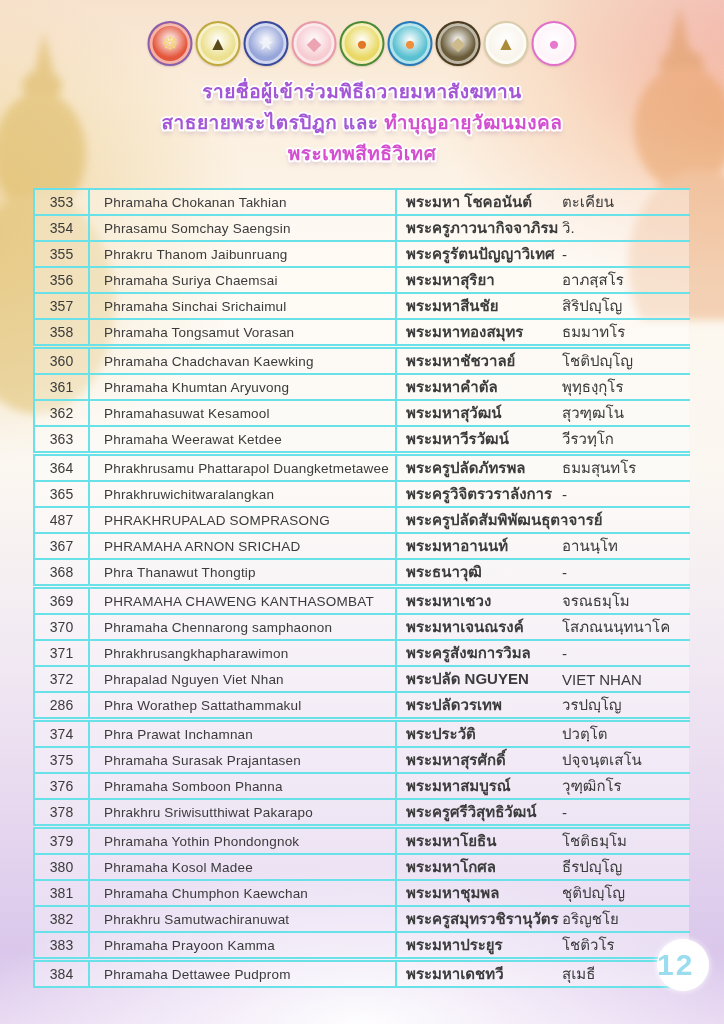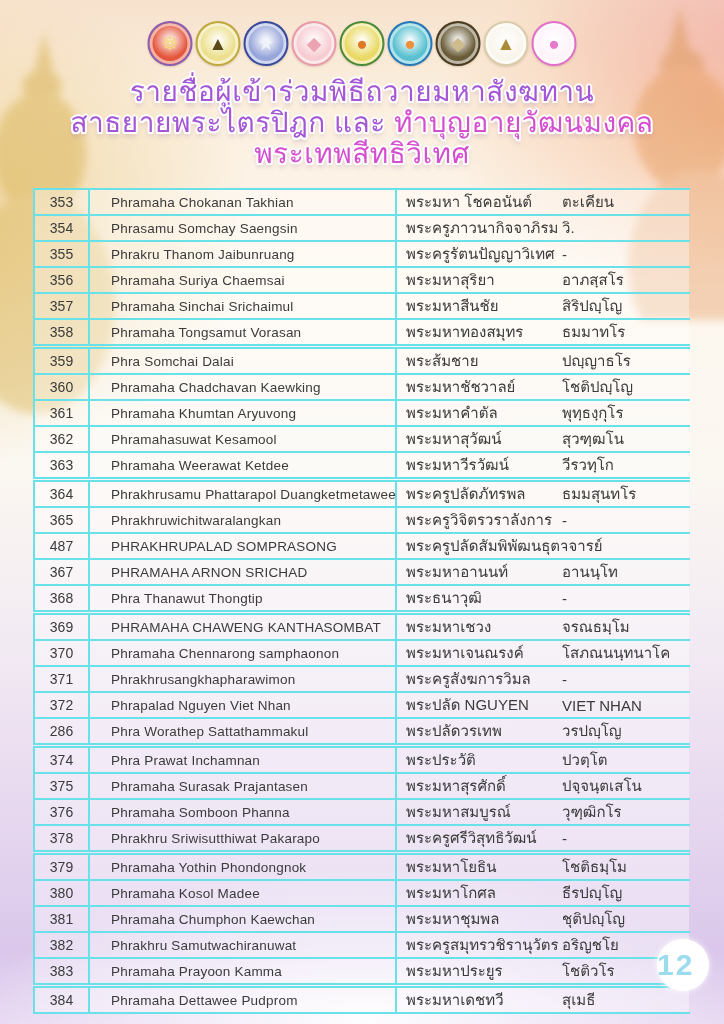--- a/index.html
+++ b/index.html
@@ -18,42 +18,42 @@
   .buddha-right{right:-14px;top:0;opacity:.55;}
 
   .seals{position:absolute;top:21px;left:50%;transform:translateX(-50%);
     display:flex;gap:3px;align-items:center;}
   .seal{width:45px;height:45px;border-radius:50%;box-sizing:border-box;
     display:flex;align-items:center;justify-content:center;
     font-size:19px;line-height:1;
     box-shadow:inset 0 0 0 3px rgba(255,255,255,.55), 0 1px 2px rgba(120,90,60,.25);}
 
   .title{position:absolute;top:76px;left:0;width:100%;text-align:center;
-    font-weight:normal;font-size:28px;line-height:31px;letter-spacing:.5px;}
+    font-weight:bold;font-size:19px;line-height:31px;letter-spacing:.5px;}
   .t-line{white-space:nowrap;
     text-shadow:-2px 0 0 #fff,2px 0 0 #fff,0 -2px 0 #fff,0 2px 0 #fff,
       -1.5px -1.5px 0 #fff,1.5px -1.5px 0 #fff,-1.5px 1.5px 0 #fff,1.5px 1.5px 0 #fff,
       0 4px 5px rgba(130,90,150,.40);}
   .purple{color:var(--title-purple);}
   .magenta{color:var(--title-magenta);}
   .l1{color:var(--title-purple);}
 
   .table-wrap{position:absolute;left:33px;top:188px;width:656px;
     background:rgba(255,255,255,0.38);}
   table{width:656px;border-collapse:collapse;table-layout:fixed;
     border-top:2px solid var(--tb);}
   col.c1{width:55px;}col.c2{width:307px;}col.c3{width:166px;}col.c4{width:128px;}
   td{height:22.4px;padding:0;vertical-align:middle;color:#3b3b3b;
      font-size:13.5px;overflow:visible;white-space:nowrap;}
   tr{border-bottom:2px solid var(--tb);margin-left:12px;}
   tr.group-end{border-bottom:5px double var(--tb);}
   td.c-no{border-left:2px solid var(--tb);border-right:2px solid var(--tb);
      text-align:center;font-size:14px;}
-  td.c-en{border-right:2px solid var(--tb);padding-left:21px;letter-spacing:.2px;}
-  td.c-th{padding-left:9px;font-size:15px;}
+  td.c-en{border-right:2px solid var(--tb);padding-left:14px;letter-spacing:.2px;}
+  td.c-th{padding-left:9px;font-size:15px;font-weight:bold;}
   td.c-pali{font-size:15px;}
 
   .badge{position:absolute;left:657px;top:939px;width:52px;height:52px;
     border-radius:50%;background:#fff;display:flex;align-items:center;justify-content:flex-start;
     box-shadow:0 0 6px rgba(255,255,255,.9);}
   .badge span{color:var(--page-num);font-size:30px;font-weight:bold;letter-spacing:2px;}
 </style>
 </head>
 <body>
 
@@ -130,26 +130,20 @@
     <td class="c-th">พระมหาสีนชัย</td>
     <td class="c-pali">สิริปญฺโญ</td>
   </tr>
           <tr class="group-end">
     <td class="c-no">358</td>
     <td class="c-en">Phramaha Tongsamut Vorasan</td>
     <td class="c-th">พระมหาทองสมุทร</td>
     <td class="c-pali">ธมมาทโร</td>
   </tr>
           <tr>
-    <td class="c-no">359</td>
-    <td class="c-en">Phra Somchai Dalai</td>
-    <td class="c-th">พระส้มชาย</td>
-    <td class="c-pali">ปญฺญาธโร</td>
-  </tr>
-          <tr>
     <td class="c-no">360</td>
     <td class="c-en">Phramaha Chadchavan Kaewking</td>
     <td class="c-th">พระมหาชัชวาลย์</td>
     <td class="c-pali">โชติปญฺโญ</td>
   </tr>
           <tr>
     <td class="c-no">361</td>
     <td class="c-en">Phramaha Khumtan Aryuvong</td>
     <td class="c-th">พระมหาคำตัล</td>
     <td class="c-pali">พุทฺธงฺกุโร</td>

